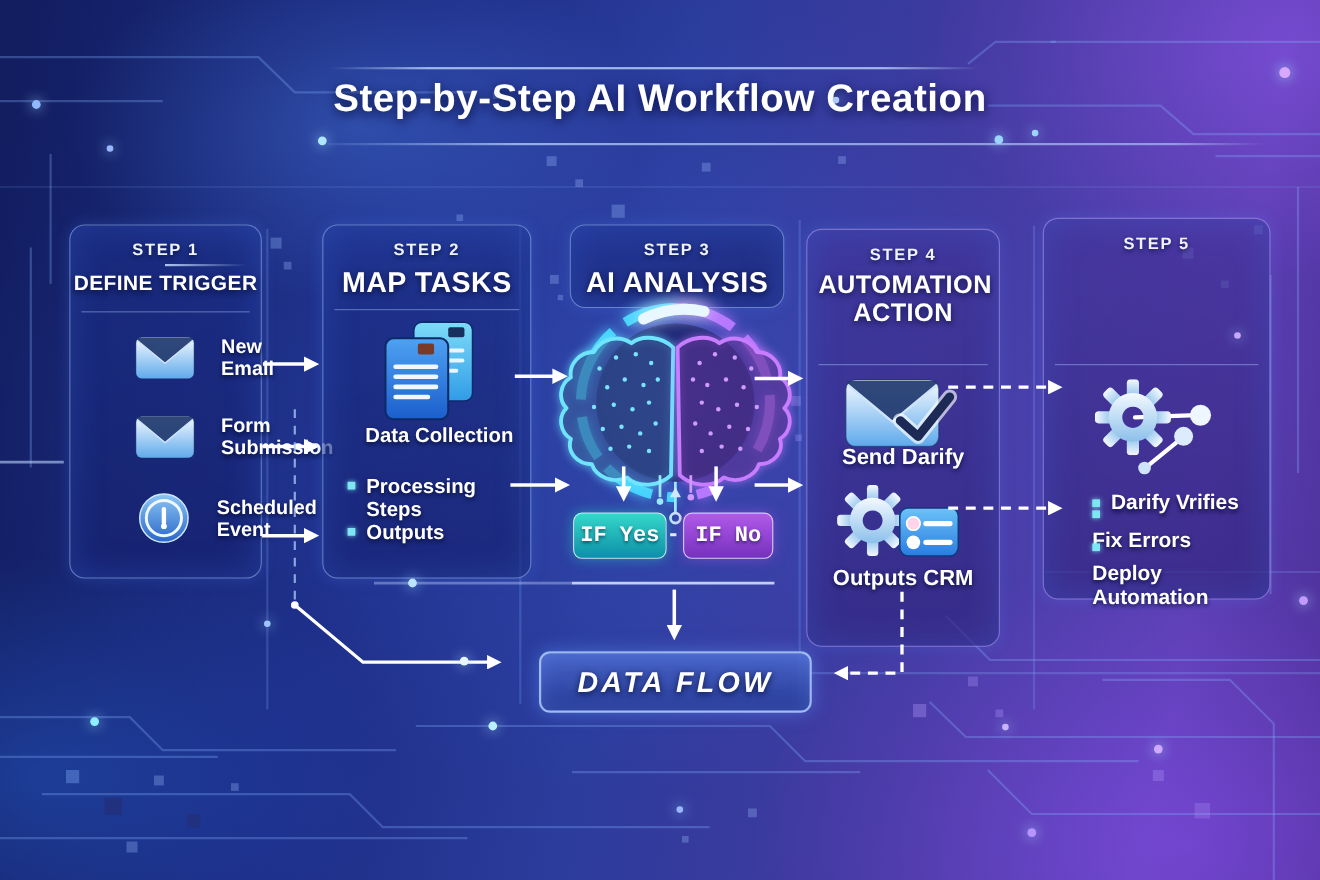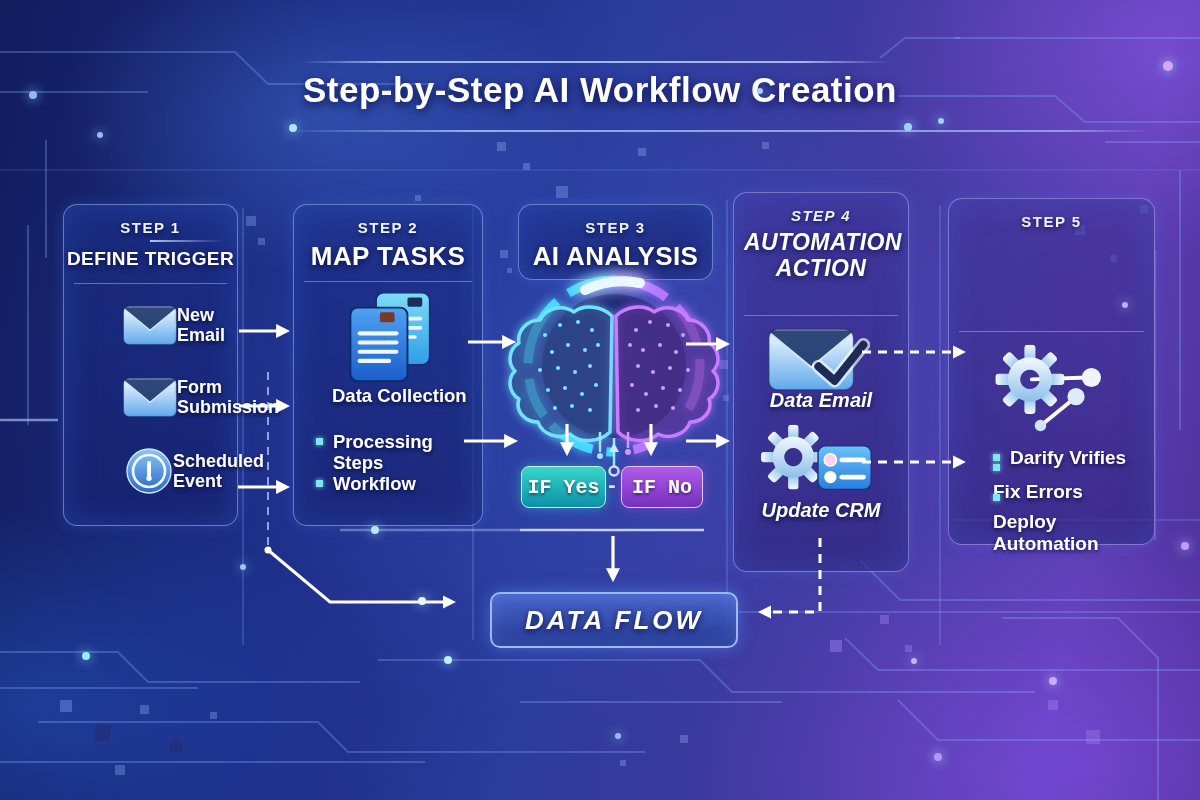--- a/index.html
+++ b/index.html
@@ -32,21 +32,21 @@
     margin-top:14px;text-align:center;font-size:15px;font-weight:bold;
     letter-spacing:1.5px;color:#eef3ff;text-shadow:0 2px 4px rgba(0,10,50,.7);
   }
   .step-underline{height:2px;width:74px;margin:4px 0 0 86px;
     background:linear-gradient(90deg,rgba(190,215,255,.9),rgba(190,215,255,0));}
   .step-title{
     margin-top:6px;text-align:center;font-weight:800;color:#fff;
     letter-spacing:.4px;line-height:1.12;text-shadow:0 2px 6px rgba(0,8,45,.75);
   }
   .divider{position:absolute;left:10px;right:10px;height:1px;background:rgba(170,205,255,.45);}
-  .rowitem{position:absolute;display:flex;align-items:center;gap:0;padding-left:43px;}
+  .rowitem{position:absolute;display:flex;align-items:center;gap:24px;padding-left:43px;}
   .rowitem .txt{font-size:18px;font-weight:bold;line-height:1.12;text-shadow:0 2px 4px rgba(0,8,45,.8);}
   .bullet{width:7px;height:7px;background:#7de6f2;display:inline-block;flex:0 0 auto;
     box-shadow:0 0 5px rgba(125,230,242,.9);}
   .listrow{position:absolute;display:flex;align-items:flex-start;gap:10px;}
   .listrow .txt{font-size:18.5px;font-weight:bold;line-height:1.15;text-shadow:0 2px 4px rgba(0,8,45,.8);}
   .listrow .bullet{margin-top:7px;}
   .caption{position:absolute;width:100%;text-align:center;font-size:20px;font-weight:bold;
     text-shadow:0 2px 5px rgba(0,8,45,.8);}
   #title{
     position:absolute;z-index:2;left:0;top:70px;width:1200px;text-align:center;
@@ -256,48 +256,48 @@
     </svg>
     <div class="listrow" style="left:38px;top:180px;">
       <span class="txt">Data Collection</span>
     </div>
     <div class="listrow" style="left:22px;top:226px;">
       <span class="bullet"></span>
       <span class="txt">Processing Steps</span>
     </div>
     <div class="listrow" style="left:22px;top:268px;">
       <span class="bullet"></span>
-      <span class="txt">Workflow</span>
+      <span class="txt">Outputs</span>
     </div>
   </div>
 
   <div class="panel" style="left:518px;top:204px;width:193px;height:74px;">
     <div class="step-label">STEP 3</div>
     <div class="step-title" style="font-size:26px;">AI ANALYSIS</div>
   </div>
 
-  <div class="panel purple" style="left:733px;top:192px;width:174px;height:378px;font-style:italic;">
+  <div class="panel purple" style="left:733px;top:208px;width:174px;height:378px;">
     <div class="step-label">STEP 4</div>
     <div class="step-title" style="font-size:23px;padding:0 10px;">AUTOMATION ACTION</div>
     <div class="divider" style="top:122px;"></div>
     <svg width="120" height="72" viewBox="0 0 120 80" style="position:absolute;left:28px;top:132px;">
       <use href="#envsym" x="0" y="4" width="96" height="69"></use>
       <polyline points="56,46 74,62 106,22" fill="none" stroke="#ffffff" stroke-width="15" stroke-linecap="round" stroke-linejoin="round" opacity=".65"></polyline>
       <polyline points="56,46 74,62 106,22" fill="none" stroke="#1c2a55" stroke-width="9" stroke-linecap="round" stroke-linejoin="round"></polyline>
     </svg>
-    <div class="caption" style="top:196px;">Data Email</div>
+    <div class="caption" style="top:196px;">Send Darify</div>
     <svg width="124" height="76" viewBox="0 0 124 80" style="position:absolute;left:22px;top:228px;">
       <use href="#gearsym" x="2" y="4" width="68" height="68"></use>
       <rect x="62" y="26" width="56" height="46" rx="8" fill="url(#crmGrad)" stroke="#0e3a7e" stroke-width="1.5"></rect>
       <circle cx="75" cy="41" r="6.5" fill="#ffd4ea" stroke="#ffffff" stroke-width="1.5"></circle>
       <line x1="87" y1="41" x2="110" y2="41" stroke="#ffffff" stroke-width="5" stroke-linecap="round"></line>
       <circle cx="75" cy="59" r="6.5" fill="#ffffff"></circle>
       <line x1="87" y1="59" x2="110" y2="59" stroke="#ffffff" stroke-width="5" stroke-linecap="round"></line>
     </svg>
-    <div class="caption" style="top:306px;">Update CRM</div>
+    <div class="caption" style="top:306px;">Outputs CRM</div>
   </div>
 
   <div class="panel purple" style="left:948px;top:198px;width:205px;height:345px;">
     <div class="step-label">STEP 5</div>
     <div class="divider" style="top:132px;"></div>
     <svg width="130" height="96" viewBox="0 0 130 100" style="position:absolute;left:38px;top:142px;">
       <line x1="44" y1="40" x2="102" y2="38" stroke="#ffffff" stroke-width="4" stroke-linecap="round"></line>
       <line x1="56" y1="86" x2="88" y2="60" stroke="#ffffff" stroke-width="4" stroke-linecap="round"></line>
       <use href="#gearsym" x="6" y="4" width="72" height="72"></use>
       <circle cx="106" cy="38" r="10" fill="#eef6ff"></circle>

